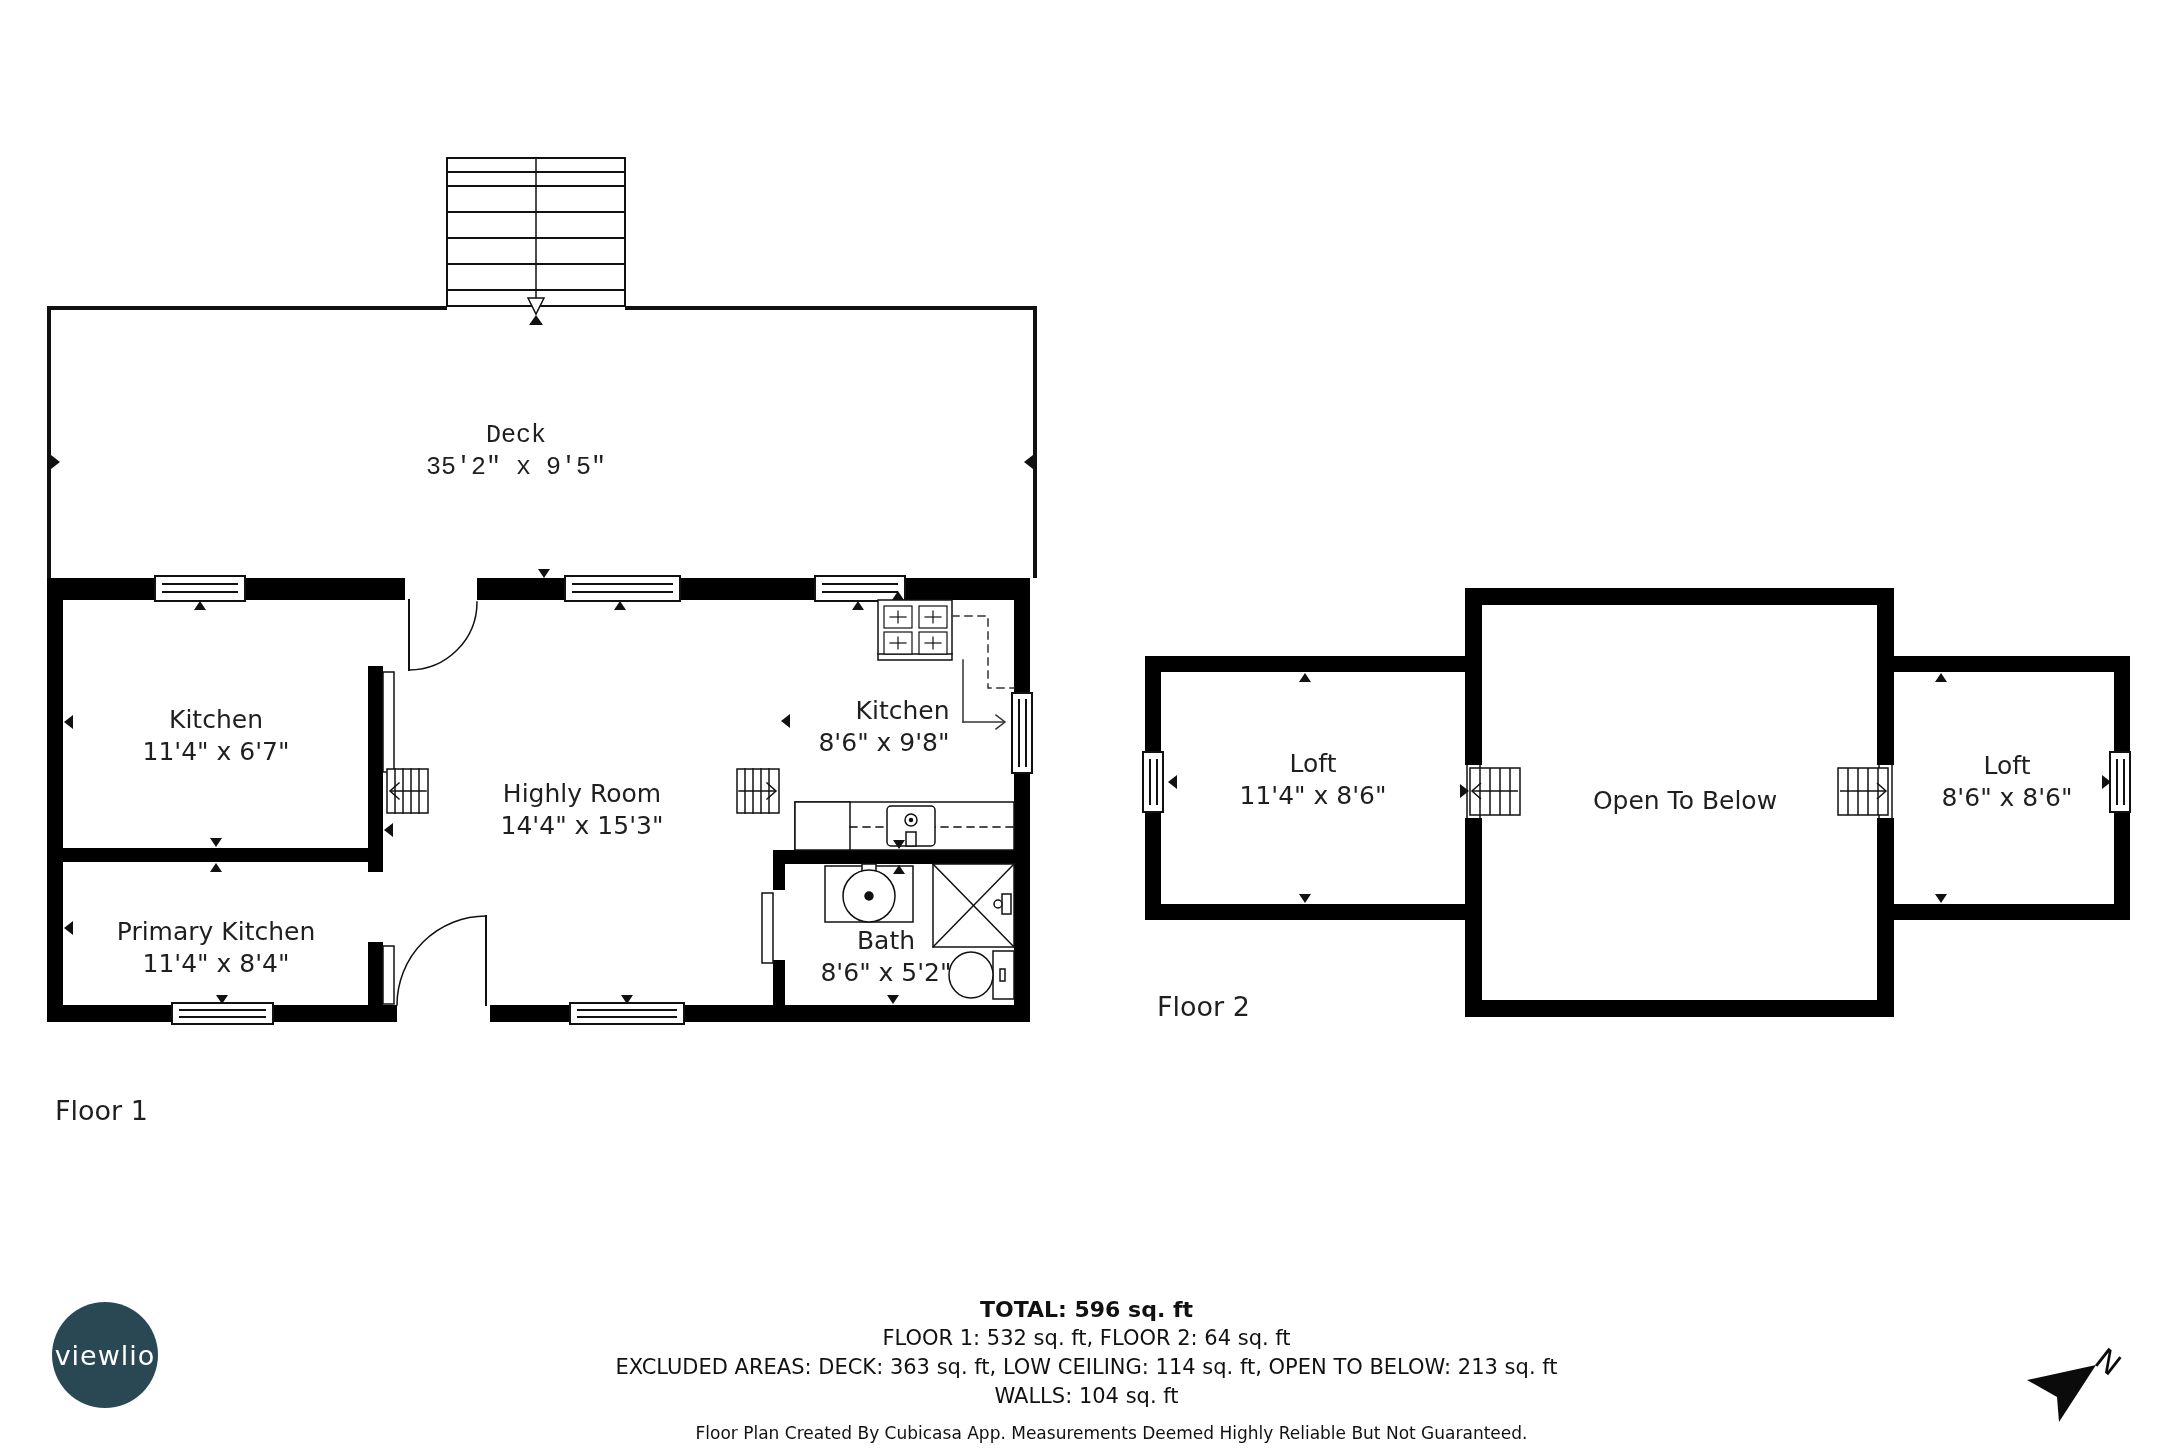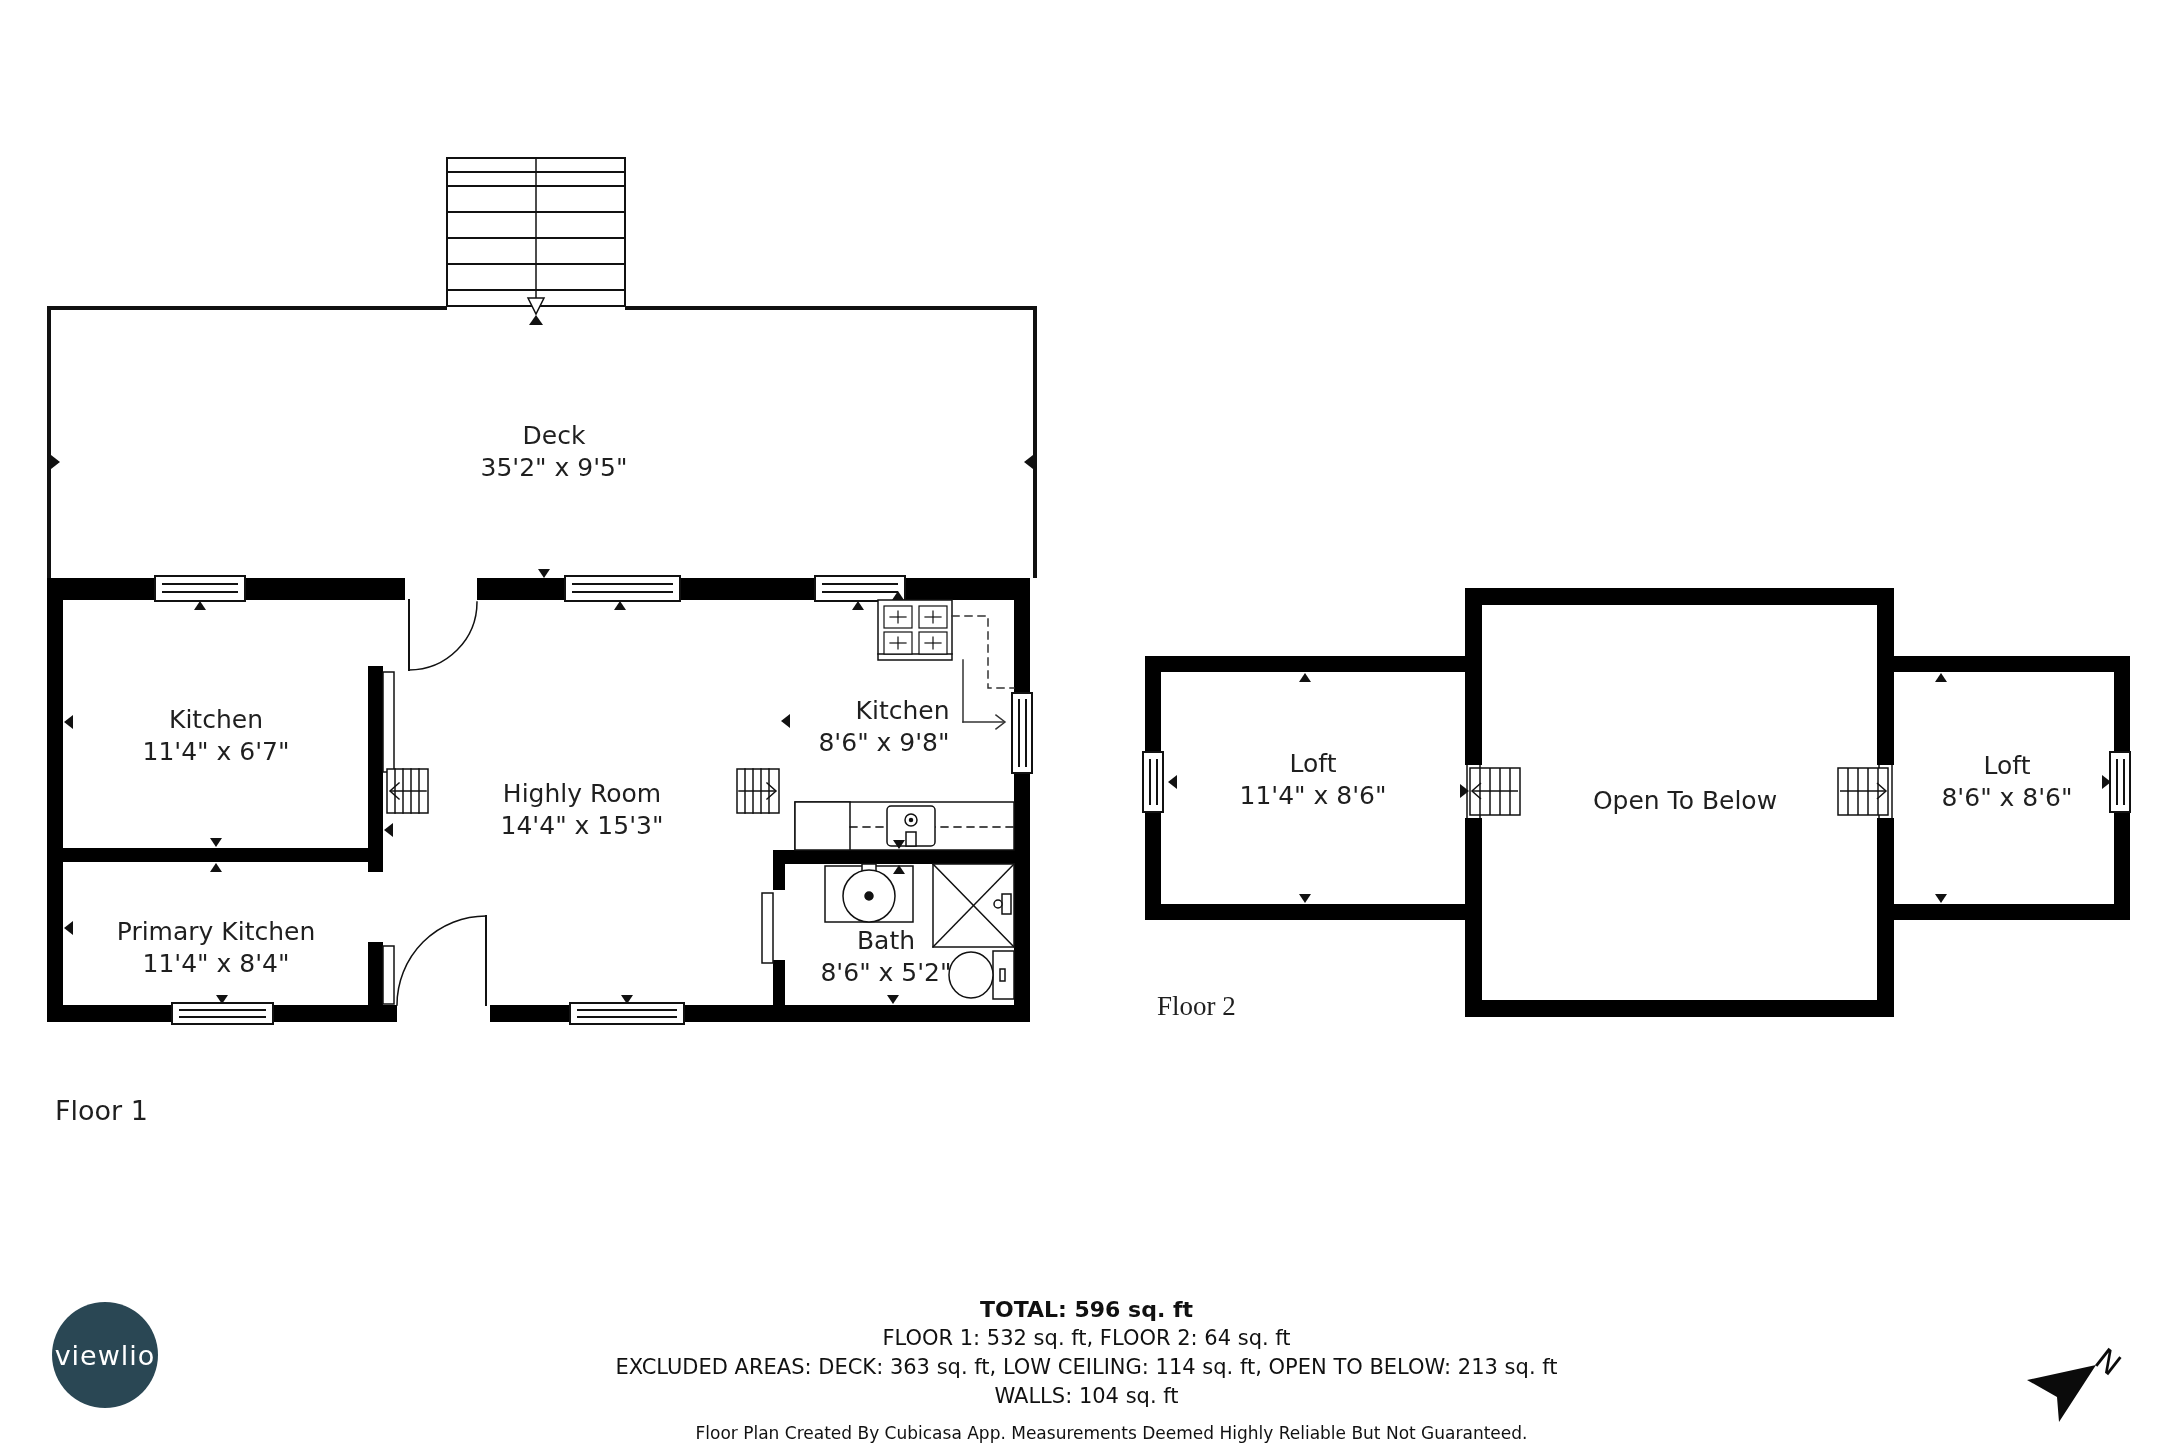--- a/index.html
+++ b/index.html
@@ -297,21 +297,21 @@
       <polygon points="1460,784 1460,798 1469,791"></polygon>
     </g>
   </g>
 
   <g>
     <polygon points="2096,1365 2027,1380 2057,1397 2059,1422" fill="#0b0b0b"></polygon>
     <text x="2098" y="1372" transform="rotate(38 2108 1360)" font-size="30" font-family="DejaVu Sans, sans-serif" fill="#0b0b0b">N</text>
   </g>
 </svg>
 
-<div class="room-label" style="left:554px;top:420px;">
+<div class="room-label" style="left:516px;top:420px;font-family:Liberation Mono, monospace;">
   <div>Deck</div>
   <div>35'2" x 9'5"</div>
 </div>
 <div class="room-label" style="left:216px;top:704px;">
   <div>Kitchen</div>
   <div>11'4" x 6'7"</div>
 </div>
 <div class="room-label" style="left:216px;top:916px;">
   <div>Primary Kitchen</div>
   <div>11'4" x 8'4"</div>
@@ -334,21 +334,21 @@
 </div>
 <div class="room-label" style="left:1685px;top:785px;text-align:right;">
   <div>Open To Below</div>
 </div>
 <div class="room-label" style="left:2007px;top:750px;">
   <div>Loft</div>
   <div>8'6" x 8'6"</div>
 </div>
 
 <div class="floor-label" style="left:55px;top:1095px;">Floor 1</div>
-<div class="floor-label" style="left:1157px;top:991px;font-family:Liberation Serif, serif;">Floor 2</div>
+<div class="floor-label" style="left:1157px;top:991px;">Floor 2</div>
 
 <div class="footer">
   <div class="total">TOTAL: 596 sq. ft</div>
   <div>FLOOR 1: 532 sq. ft, FLOOR 2: 64 sq. ft</div>
   <div>EXCLUDED AREAS: DECK: 363 sq. ft, LOW CEILING: 114 sq. ft, OPEN TO BELOW: 213 sq. ft</div>
   <div>WALLS: 104 sq. ft</div>
 </div>
 <div class="disclaimer">Floor Plan Created By Cubicasa App. Measurements Deemed Highly Reliable But Not Guaranteed.</div>
 
 <div class="logo">

